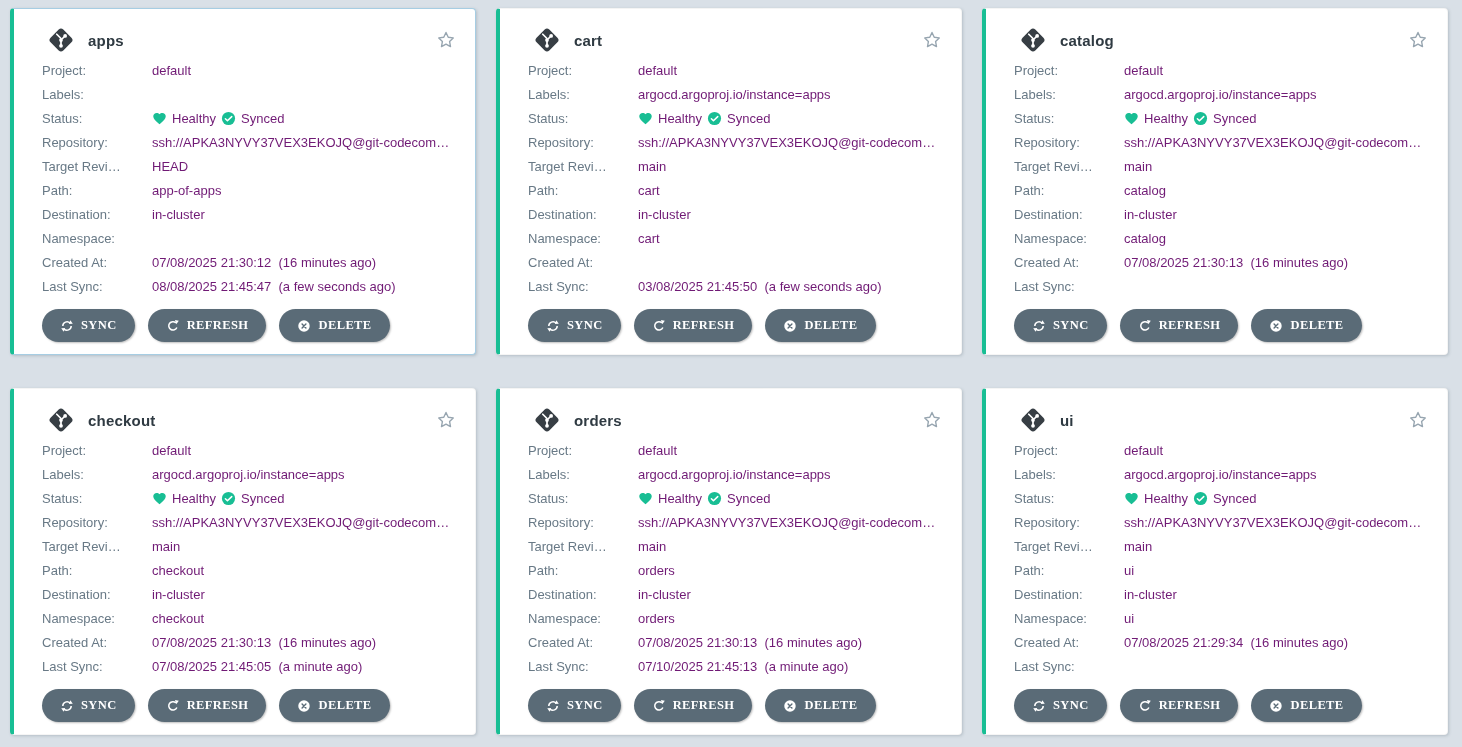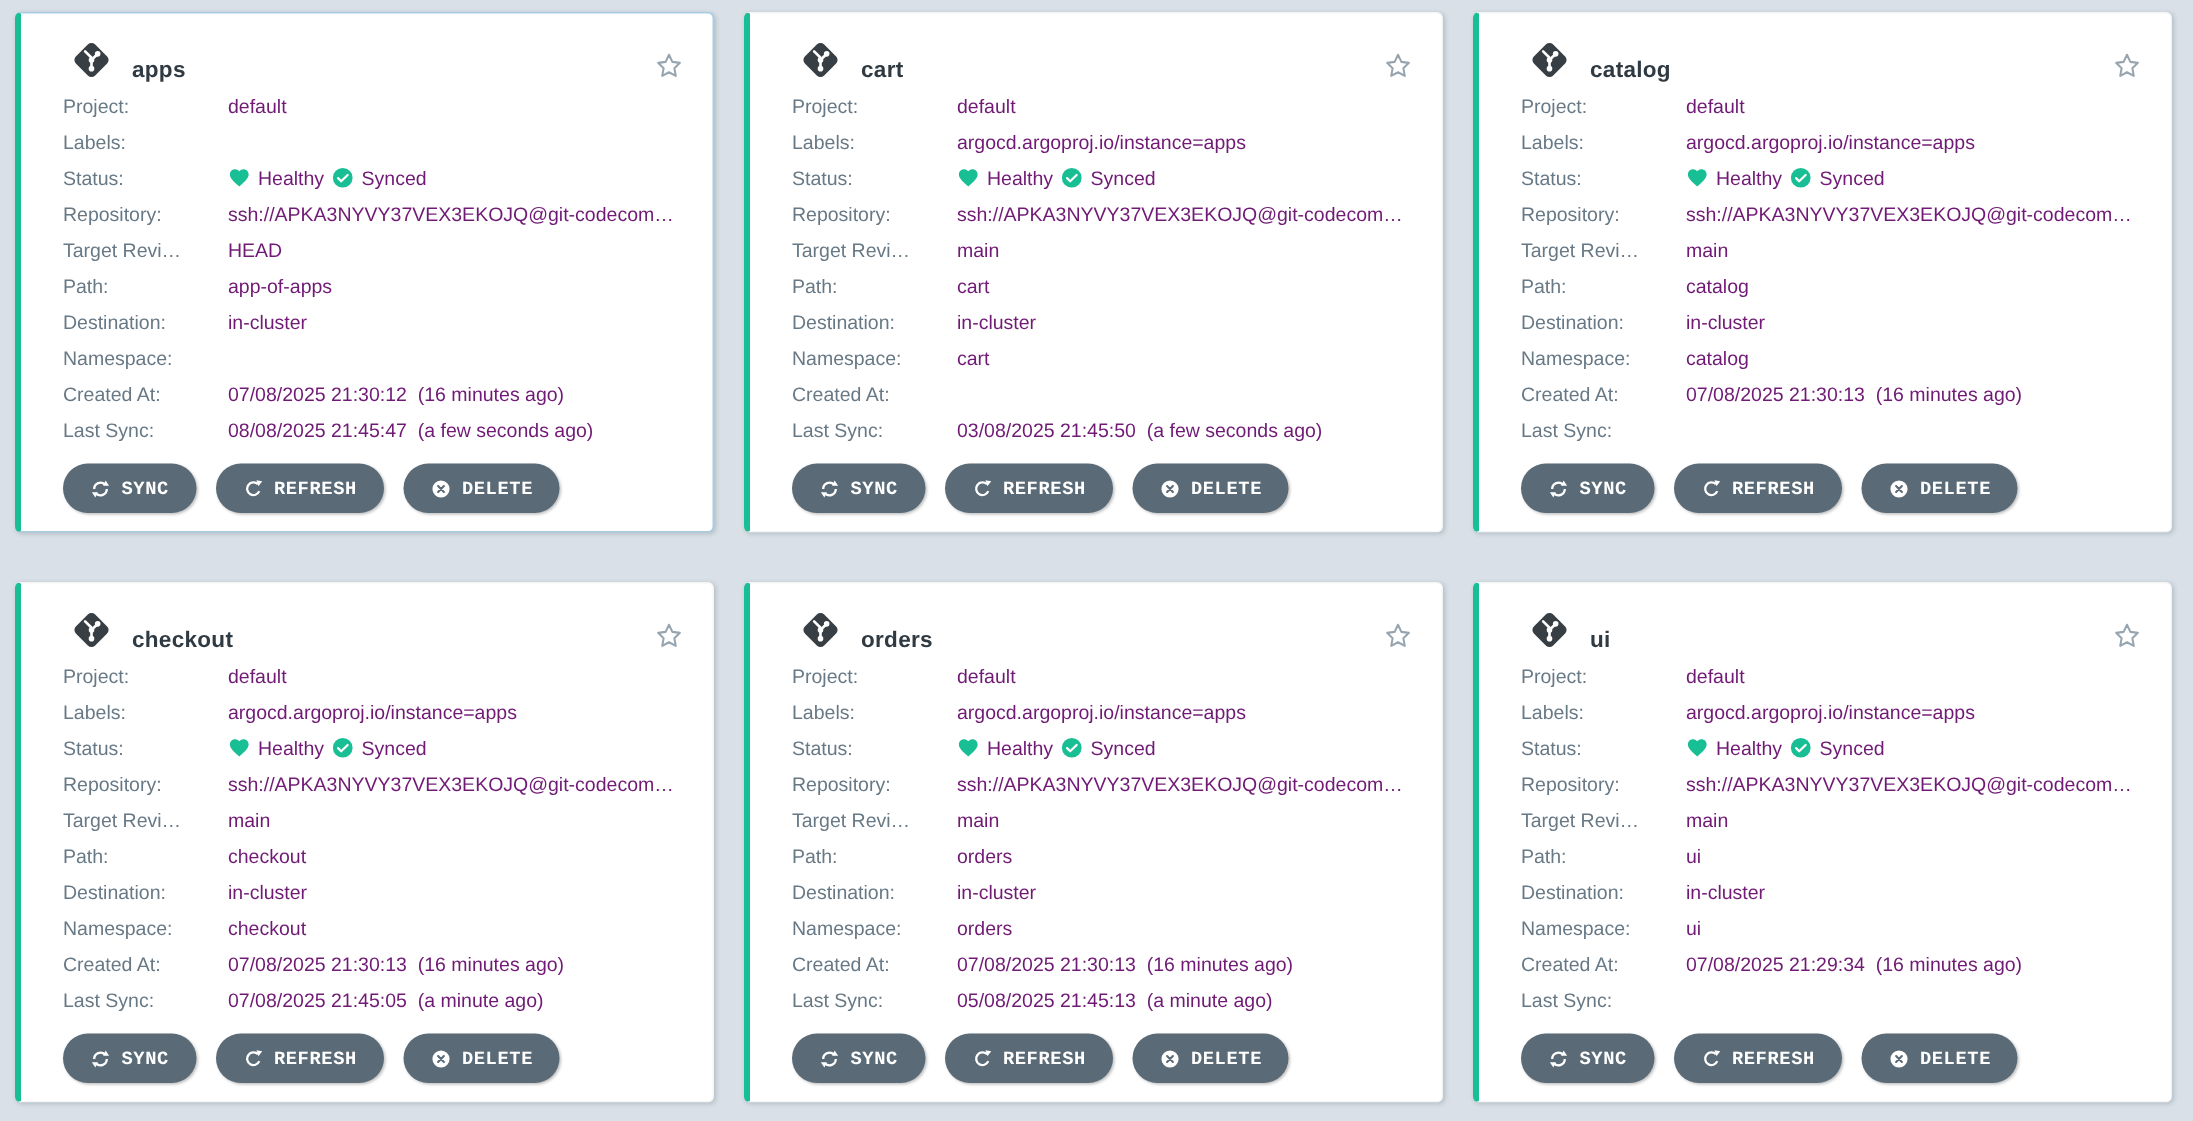--- a/index.html
+++ b/index.html
@@ -27,21 +27,21 @@
     flex-direction: column;
     overflow: hidden;
     cursor: pointer;
   }
   .card.selected {
     border-color: #a6cde3;
     border-left-color: #18be94;
   }
   .card-head {
     display: flex;
-    align-items: flex-end;
+    align-items: center;
     margin: 2px 0 8px 0;
   }
   .app-icon { width: 30px; height: 30px; margin-left: 4px; flex: 0 0 auto; }
   .app-icon svg { width: 30px; height: 30px; display: block; }
   .app-name {
     font-size: 15px;
     font-weight: bold;
     color: #2f3a42;
     margin-left: 12px;
     letter-spacing: .2px;
@@ -85,21 +85,21 @@
     display: inline-flex;
     align-items: center;
     gap: 7px;
     height: 33px;
     padding: 0 18px;
     margin-right: 13px;
     border: none;
     border-radius: 17px;
     background: #5a6b77;
     color: #ffffff;
-    font-family: Liberation Mono, monospace;
+    font-family: Liberation Serif, serif;
     font-size: 12.5px;
     font-weight: bold;
     letter-spacing: .4px;
     box-shadow: 1px 1px 2px rgba(0,0,0,0.25);
     cursor: pointer;
   }
   .btn svg { width: 14px; height: 14px; display: block; }
 </style>
 </head>
 <body>
@@ -579,21 +579,21 @@
       <div class="row">
         <div class="row-label">Namespace:</div>
         <div class="row-value">orders</div>
       </div>
       <div class="row">
         <div class="row-label">Created At:</div>
         <div class="row-value">07/08/2025 21:30:13  (16 minutes ago)</div>
       </div>
       <div class="row">
         <div class="row-label">Last Sync:</div>
-        <div class="row-value">05/08/2025 21:45:13  (a minute ago)</div>
+        <div class="row-value">07/10/2025 21:45:13  (a minute ago)</div>
       </div>
     </div>
     <div class="actions">
       <button class="btn">
         <svg viewBox="0 0 24 24">
           <g fill="none" stroke="#ffffff" stroke-width="2.6">
             <path d="M19.2 12a7.2 7.2 0 0 1-12.4 5"></path>
             <path d="M4.8 12a7.2 7.2 0 0 1 12.4-5"></path>
           </g>
           <polygon points="17.8,2.2 21.9,8.2 15.1,8.4" fill="#ffffff"></polygon>

